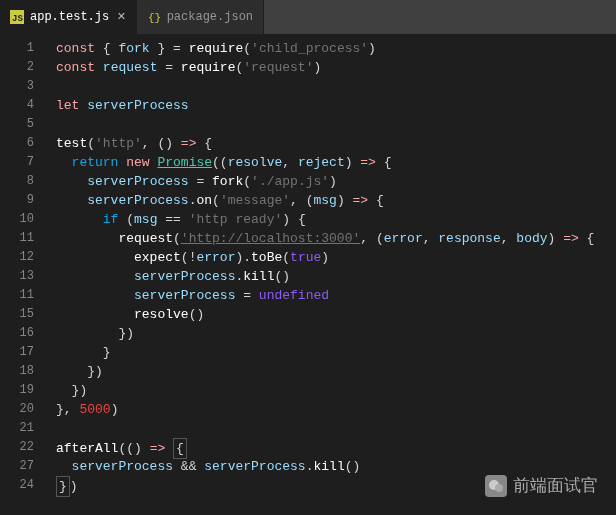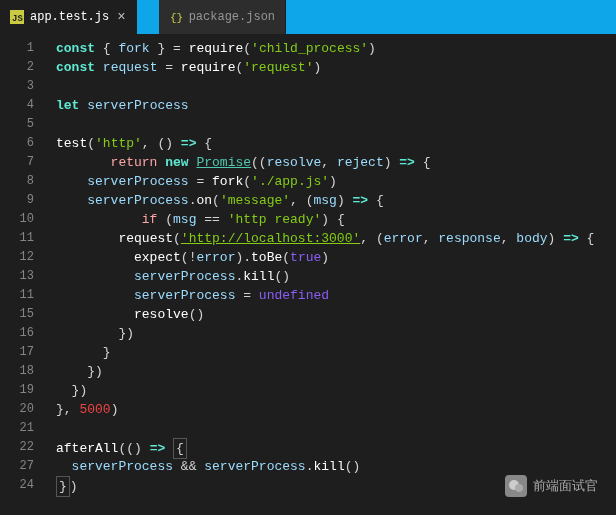--- a/index.html
+++ b/index.html
@@ -1,36 +1,36 @@
 <!DOCTYPE html>
 <html><head>
 <meta charset="utf-8">
 <style>
 * { margin: 0; padding: 0; box-sizing: border-box; }
 body { width: 616px; height: 515px; background: #1e1e1e; font-family: Consolas, 'Courier New', monospace; font-size: 13px; overflow: hidden; }
-.tabs { display: flex; background: #0ea5e9; height: 35px; border-bottom: 1px solid #1e1e1e; gap: 22px; }
+.tabs { display: flex; background: #404040; height: 35px; border-bottom: 1px solid #1e1e1e; }
 .tab { display: flex; align-items: center; padding: 0 10px; height: 100%; background: #2d2d2d; color: #969696; cursor: pointer; border-right: 1px solid #1e1e1e; font-size: 12px; }
 .tab.active { background: #1e1e1e; color: #ffffff; }
 .tab-icon { margin-right: 6px; display: inline-flex; }
 .tab-close { margin-left: 8px; opacity: 0.7; font-size: 14px; line-height: 1; }
 .editor { display: flex; height: calc(100% - 35px); }
 .gutter { width: 48px; padding: 4px 0; background: #1e1e1e; text-align: right; color: #858585; user-select: none; }
 .gutter div { padding-right: 14px; height: 19px; line-height: 19px; font-size: 12px; }
 .code { flex: 1; padding: 4px 0 4px 8px; color: #d4d4d4; white-space: pre; overflow: hidden; }
 .line { height: 19px; line-height: 19px; }
-.kw { color: #5eead4; font-weight: bold; }
-.kw2 { color: #fca5a5; margin-left: 39px; }
-.str { color: #84cc16; }
+.kw { color: #fca5a5; }
+.kw2 { color: #0ea5e9; }
+.str { color: #737373; }
 .num { color: #ef4444; }
 .fn { color: #ffffff; }
 .var { color: #9cdcfe; }
 .cls { color: #4ec9b0; text-decoration: underline; }
 .lit { color: #8b5cf6; }
 .url { text-decoration: underline; text-align: right; }
-.watermark { position: absolute; bottom: 18px; right: 18px; display: flex; align-items: center; color: #aaa; font-size: 13px; font-family: sans-serif; }
+.watermark { position: absolute; bottom: 18px; right: 18px; display: flex; align-items: center; color: #aaa; font-size: 17px; font-family: sans-serif; }
 .wm-icon { width: 22px; height: 22px; background: #888; border-radius: 4px; margin-right: 6px; display: inline-flex; align-items: center; justify-content: center; }
 .box { border: 1px solid #555; display: inline-block; padding: 0 2px; }
 </style>
 </head>
 <body>
 
 <div class="tabs">
   <div class="tab active">
     <span class="tab-icon">
         <svg width="14" height="14" viewBox="0 0 14 14">

